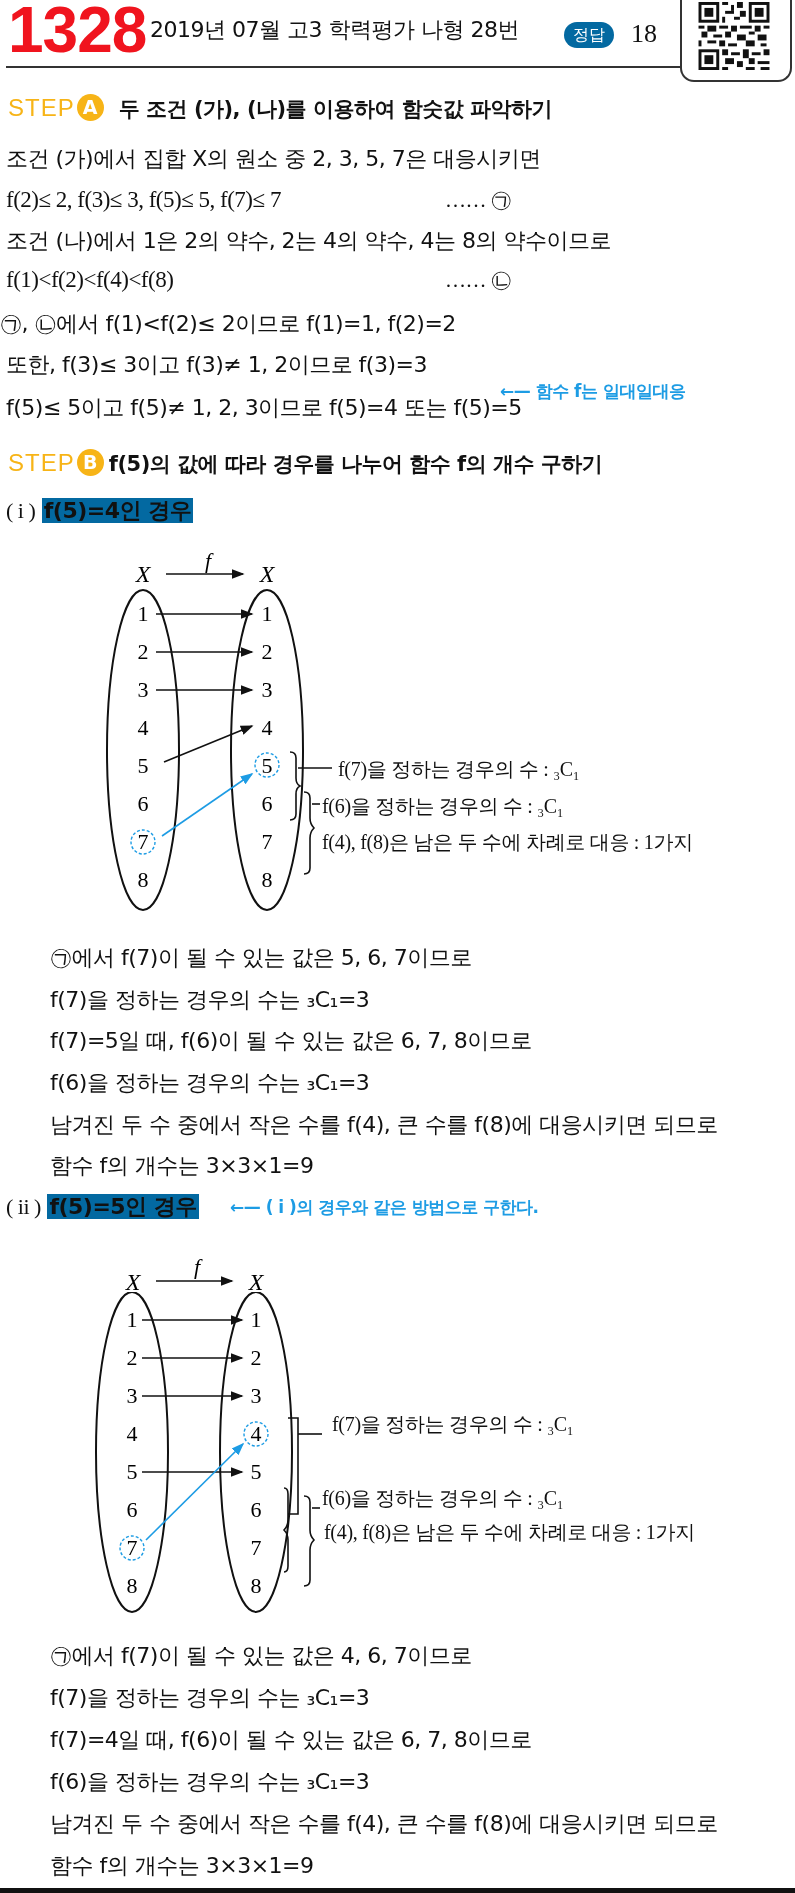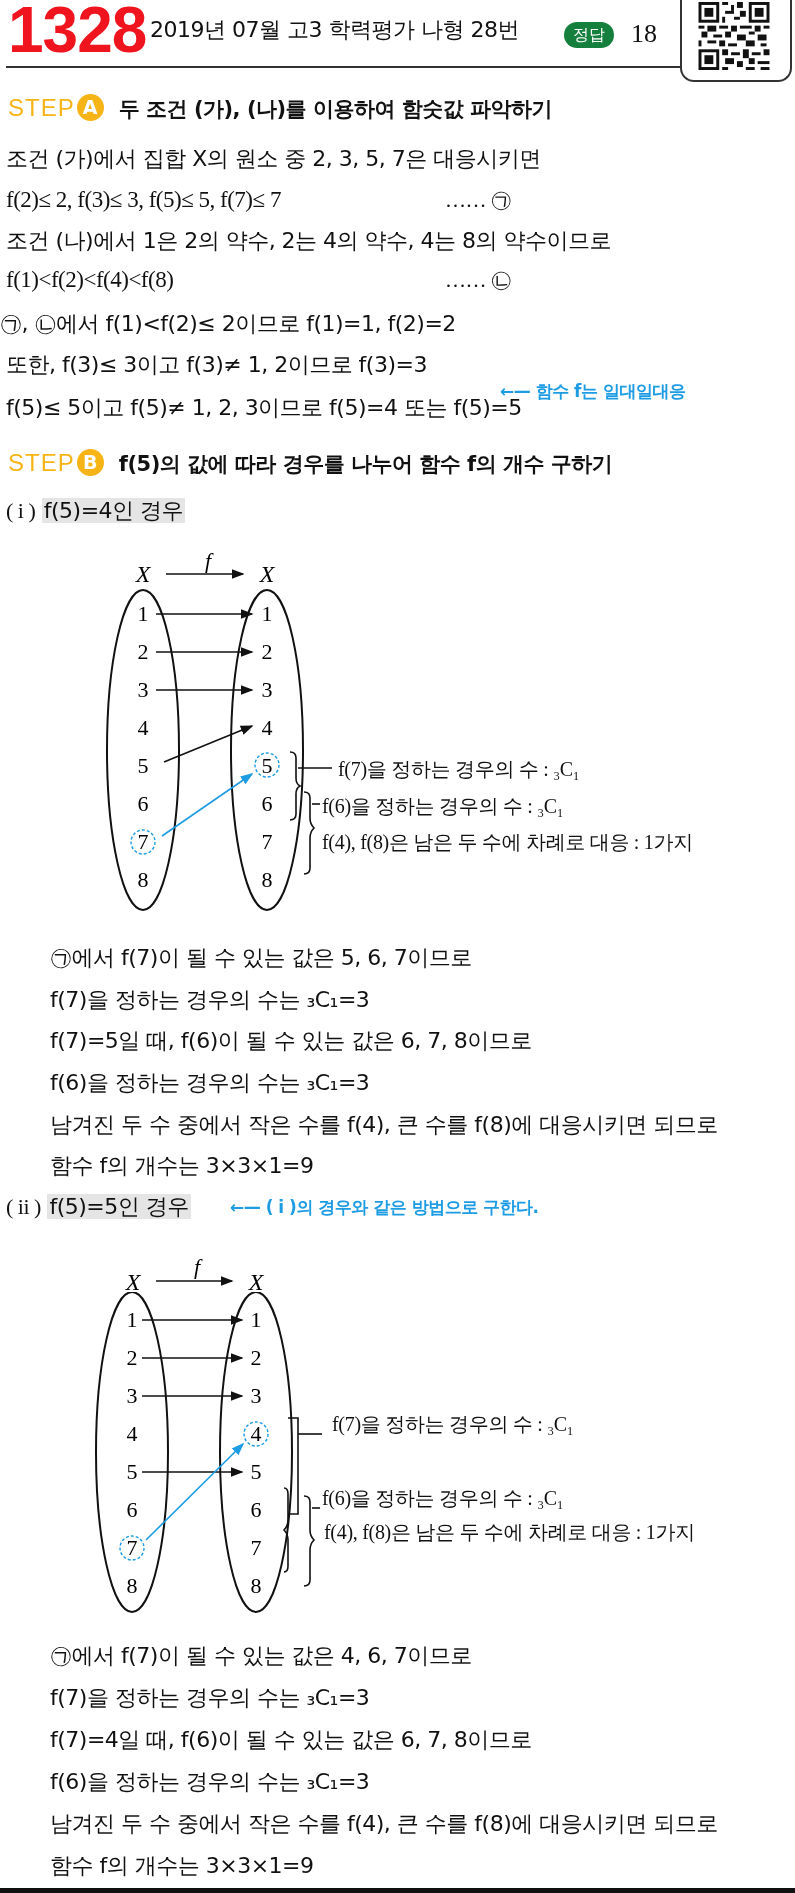--- a/index.html
+++ b/index.html
@@ -6,38 +6,38 @@
   body { width: 795px; height: 1893px; position: relative; overflow: hidden;
          font-family: "DejaVu Sans", "Liberation Sans", sans-serif; color: #111; }
   .abs { position: absolute; }
   .serif { font-family: "Liberation Serif", "DejaVu Serif", serif; }
 
   
   .prob-num { left: 8px; top: 2px; font-family: "Liberation Sans", sans-serif; font-weight: bold;
               font-size: 64px; color: #f0141e; letter-spacing: -1px; line-height: 56px; }
   .prob-src { left: 150px; top: 18px; font-size: 22px; line-height: 24px; color: #111; letter-spacing: -0.5px; }
   .ans-badge { left: 564px; top: 22px; width: 50px; height: 26px; border-radius: 13px;
-               background: #15803d; color: #fff; font-size: 16px; line-height: 26px; text-align: center; }
+               background: #0369a1; color: #fff; font-size: 16px; line-height: 26px; text-align: center; }
   .ans-val { left: 631px; top: 18px; font-size: 26px; line-height: 32px; }
   .header-rule { left: 6px; top: 66px; width: 676px; height: 2px; background: #333; }
   .qr-box { left: 680px; top: -10px; width: 108px; height: 90px; border: 2px solid #333;
             border-top: none; border-radius: 0 0 14px 14px; background: #fff; }
   .qr { position: absolute; left: 16px; top: 12px; width: 72px; height: 68px; }
 
   
   .step-tag { font-family: "Liberation Sans", sans-serif; font-size: 24px; color: #f7b417; letter-spacing: 1px; line-height: 30px; }
   .step-circle { display: inline-block; width: 27px; height: 27px; border-radius: 50%; background: #f7b417;
                  color: #fff; font-weight: bold; font-size: 19px; line-height: 27px; text-align: center; vertical-align: 2px; margin-left: 2px; }
   .step-title { font-weight: bold; font-size: 21px; line-height: 30px; letter-spacing: -0.5px; }
 
   .line { font-size: 22px; line-height: 30px; letter-spacing: -0.5px; white-space: nowrap; }
   .math { font-family: "Liberation Serif", "DejaVu Serif", serif; font-size: 23px; }
   .mark { font-family: "Liberation Serif", serif; font-size: 21px; }
   .note { color: #1d9ce4; font-size: 17px; font-weight: bold; letter-spacing: -0.5px; line-height: 30px; white-space: nowrap; }
-  .case-hl { background: #e5e5e5; padding: 0 2px; }
+  .case-hl { background: #0369a1; padding: 0 2px; font-weight: bold; }
 
   
   .diagram { position: absolute; }
   .dlabel { font-family: "Liberation Serif", serif; font-size: 20px; line-height: 26px; white-space: nowrap; letter-spacing: -0.3px; }
   .bottom-bar { left: 0; top: 1888px; width: 795px; height: 5px; background: #111; }
 </style>
 </head>
 <body>
 
 <div class="abs prob-num">1328</div>
@@ -113,21 +113,21 @@
 <div class="abs line" style="left:0; top:309px;">㉠, ㉡에서 f(1)&lt;f(2)≤ 2이므로 f(1)=1,  f(2)=2</div>
 <div class="abs line" style="left:6px; top:350px;">또한, f(3)≤ 3이고 f(3)≠ 1, 2이므로 f(3)=3</div>
 <div class="abs note" style="left:500px; top:350px;margin-top:26px;">
   <span>←—</span>
   <span>함수 f는 일대일대응</span>
 </div>
 <div class="abs line" style="left:6px; top:393px;">f(5)≤ 5이고 f(5)≠ 1, 2, 3이므로 f(5)=4 또는 f(5)=5</div>
 
 <div class="abs" style="left:8px; top:448px;">
   <span class="step-tag">STEP</span><span class="step-circle">B</span>
-  <span class="step-title" style="margin-left:10px;">f(5)의 값에 따라 경우를 나누어 함수 f의 개수 구하기</span>
+  <span class="step-title" style="">f(5)의 값에 따라 경우를 나누어 함수 f의 개수 구하기</span>
 </div>
 
 <div class="abs line" style="left:6px; top:496px;">
   <span class="serif">( i )</span>
   <span class="case-hl">f(5)=4인 경우</span>
 </div>
 
 <svg class="diagram" style="left:80px; top:540px;" width="380" height="380" viewBox="0 0 380 380">
   <defs>
     <marker id="ah" markerWidth="8" markerHeight="8" refX="7" refY="4" orient="auto">

